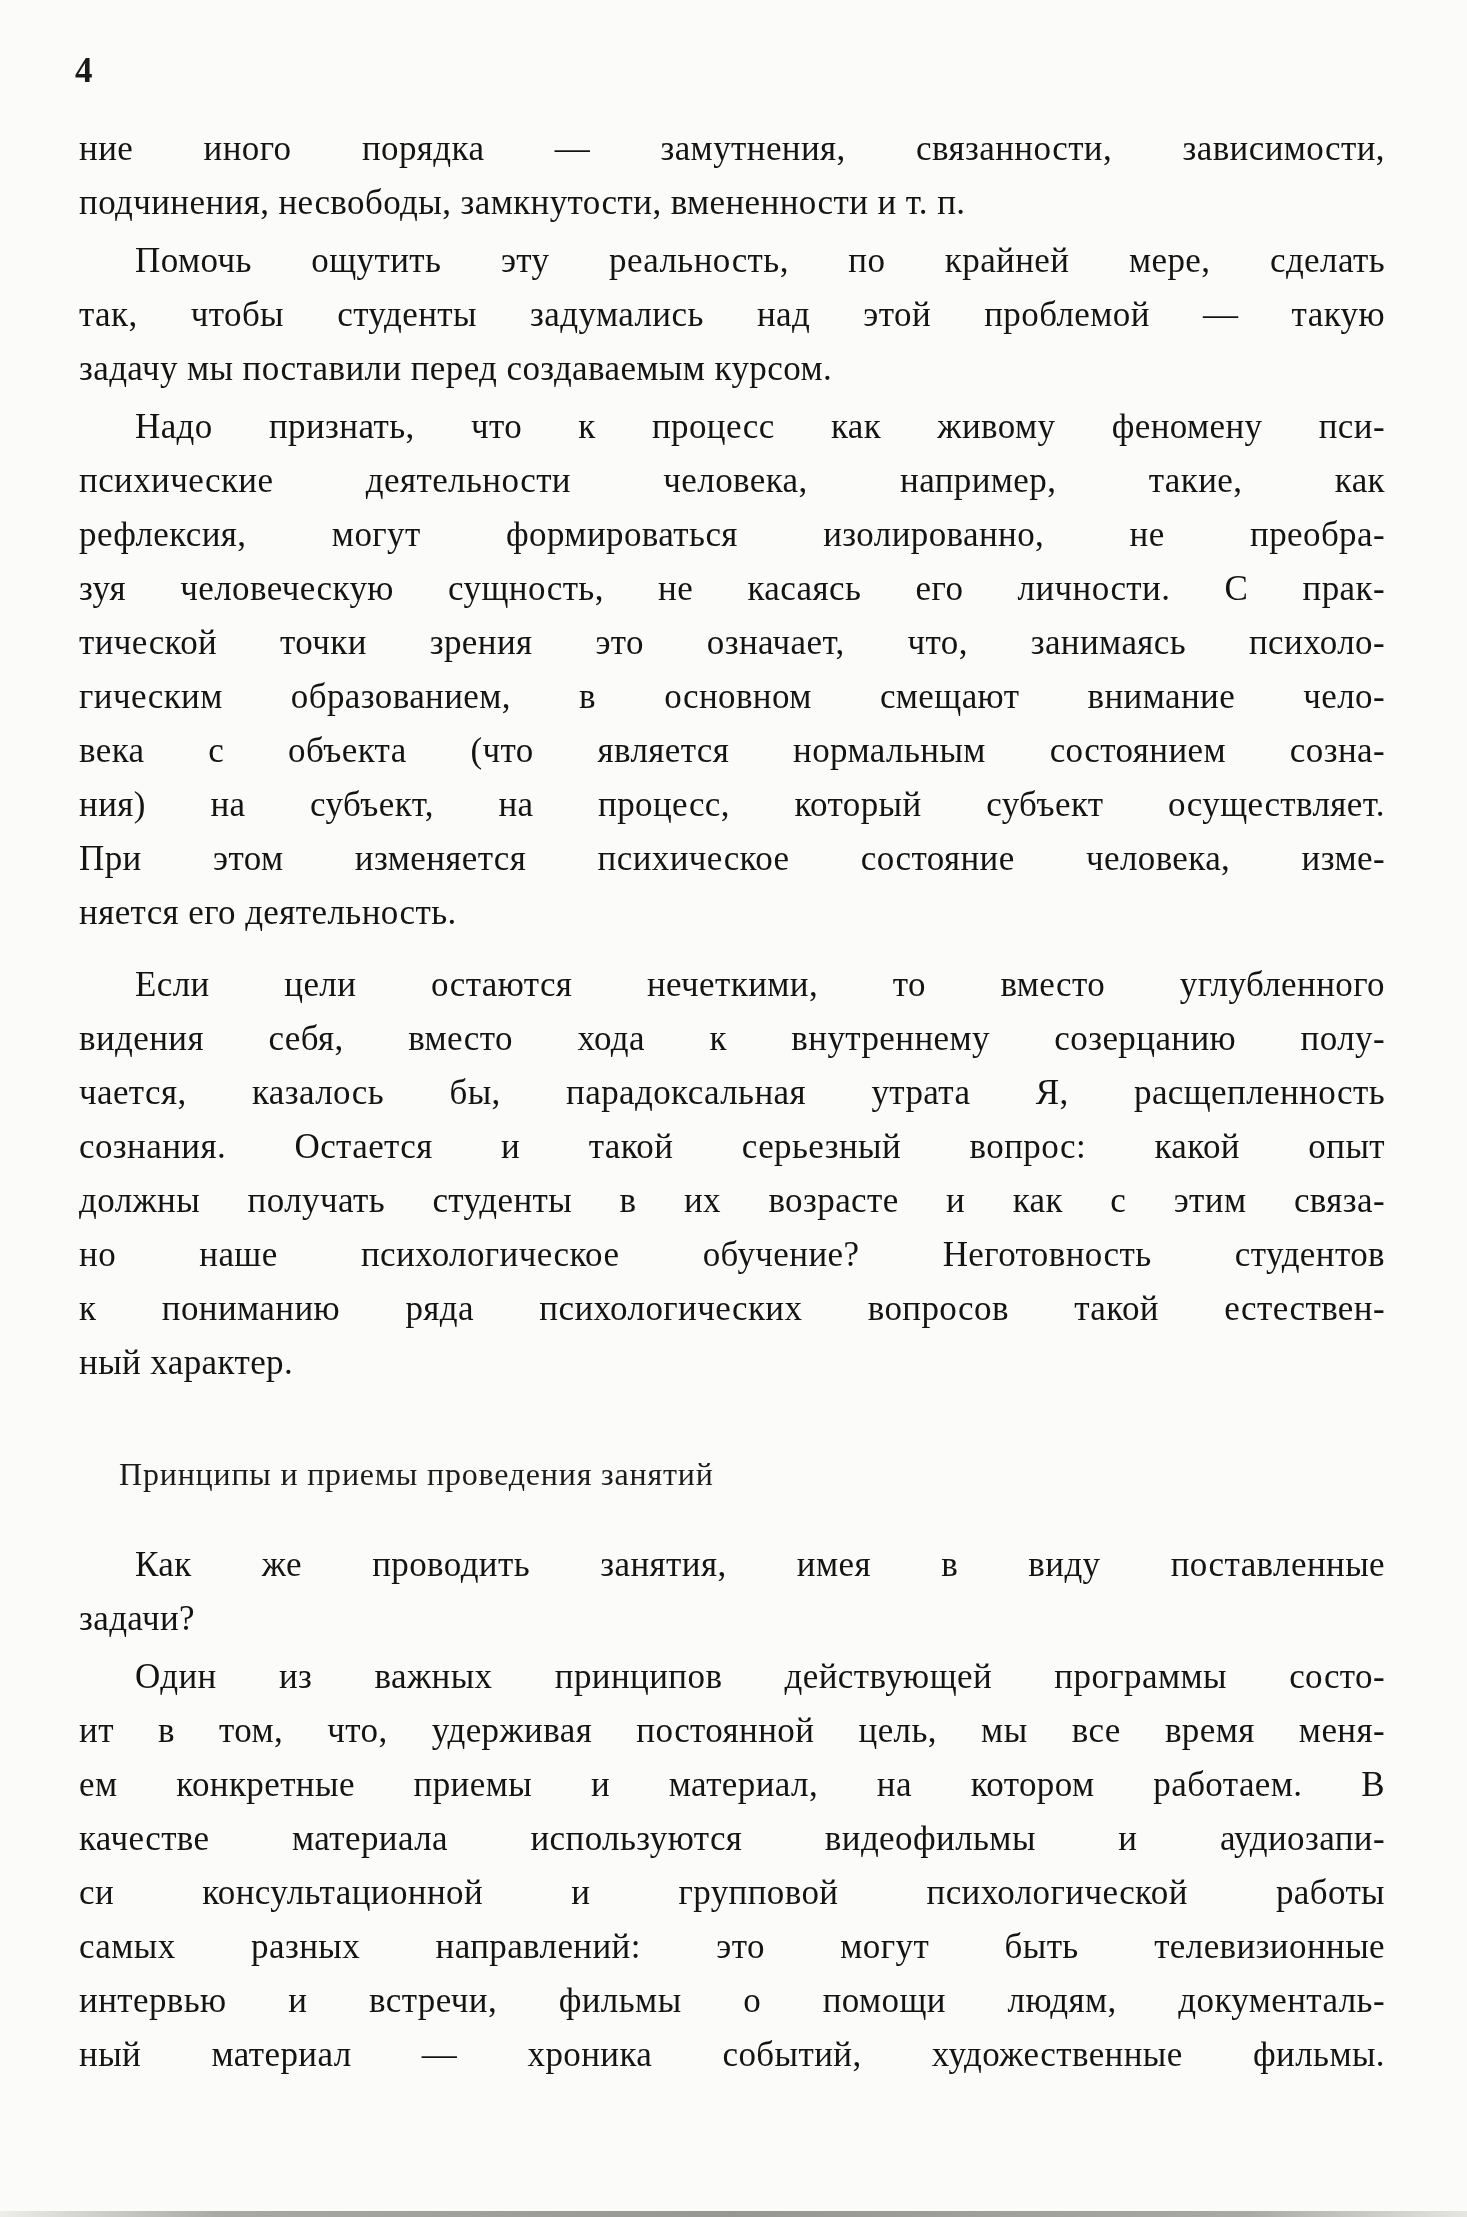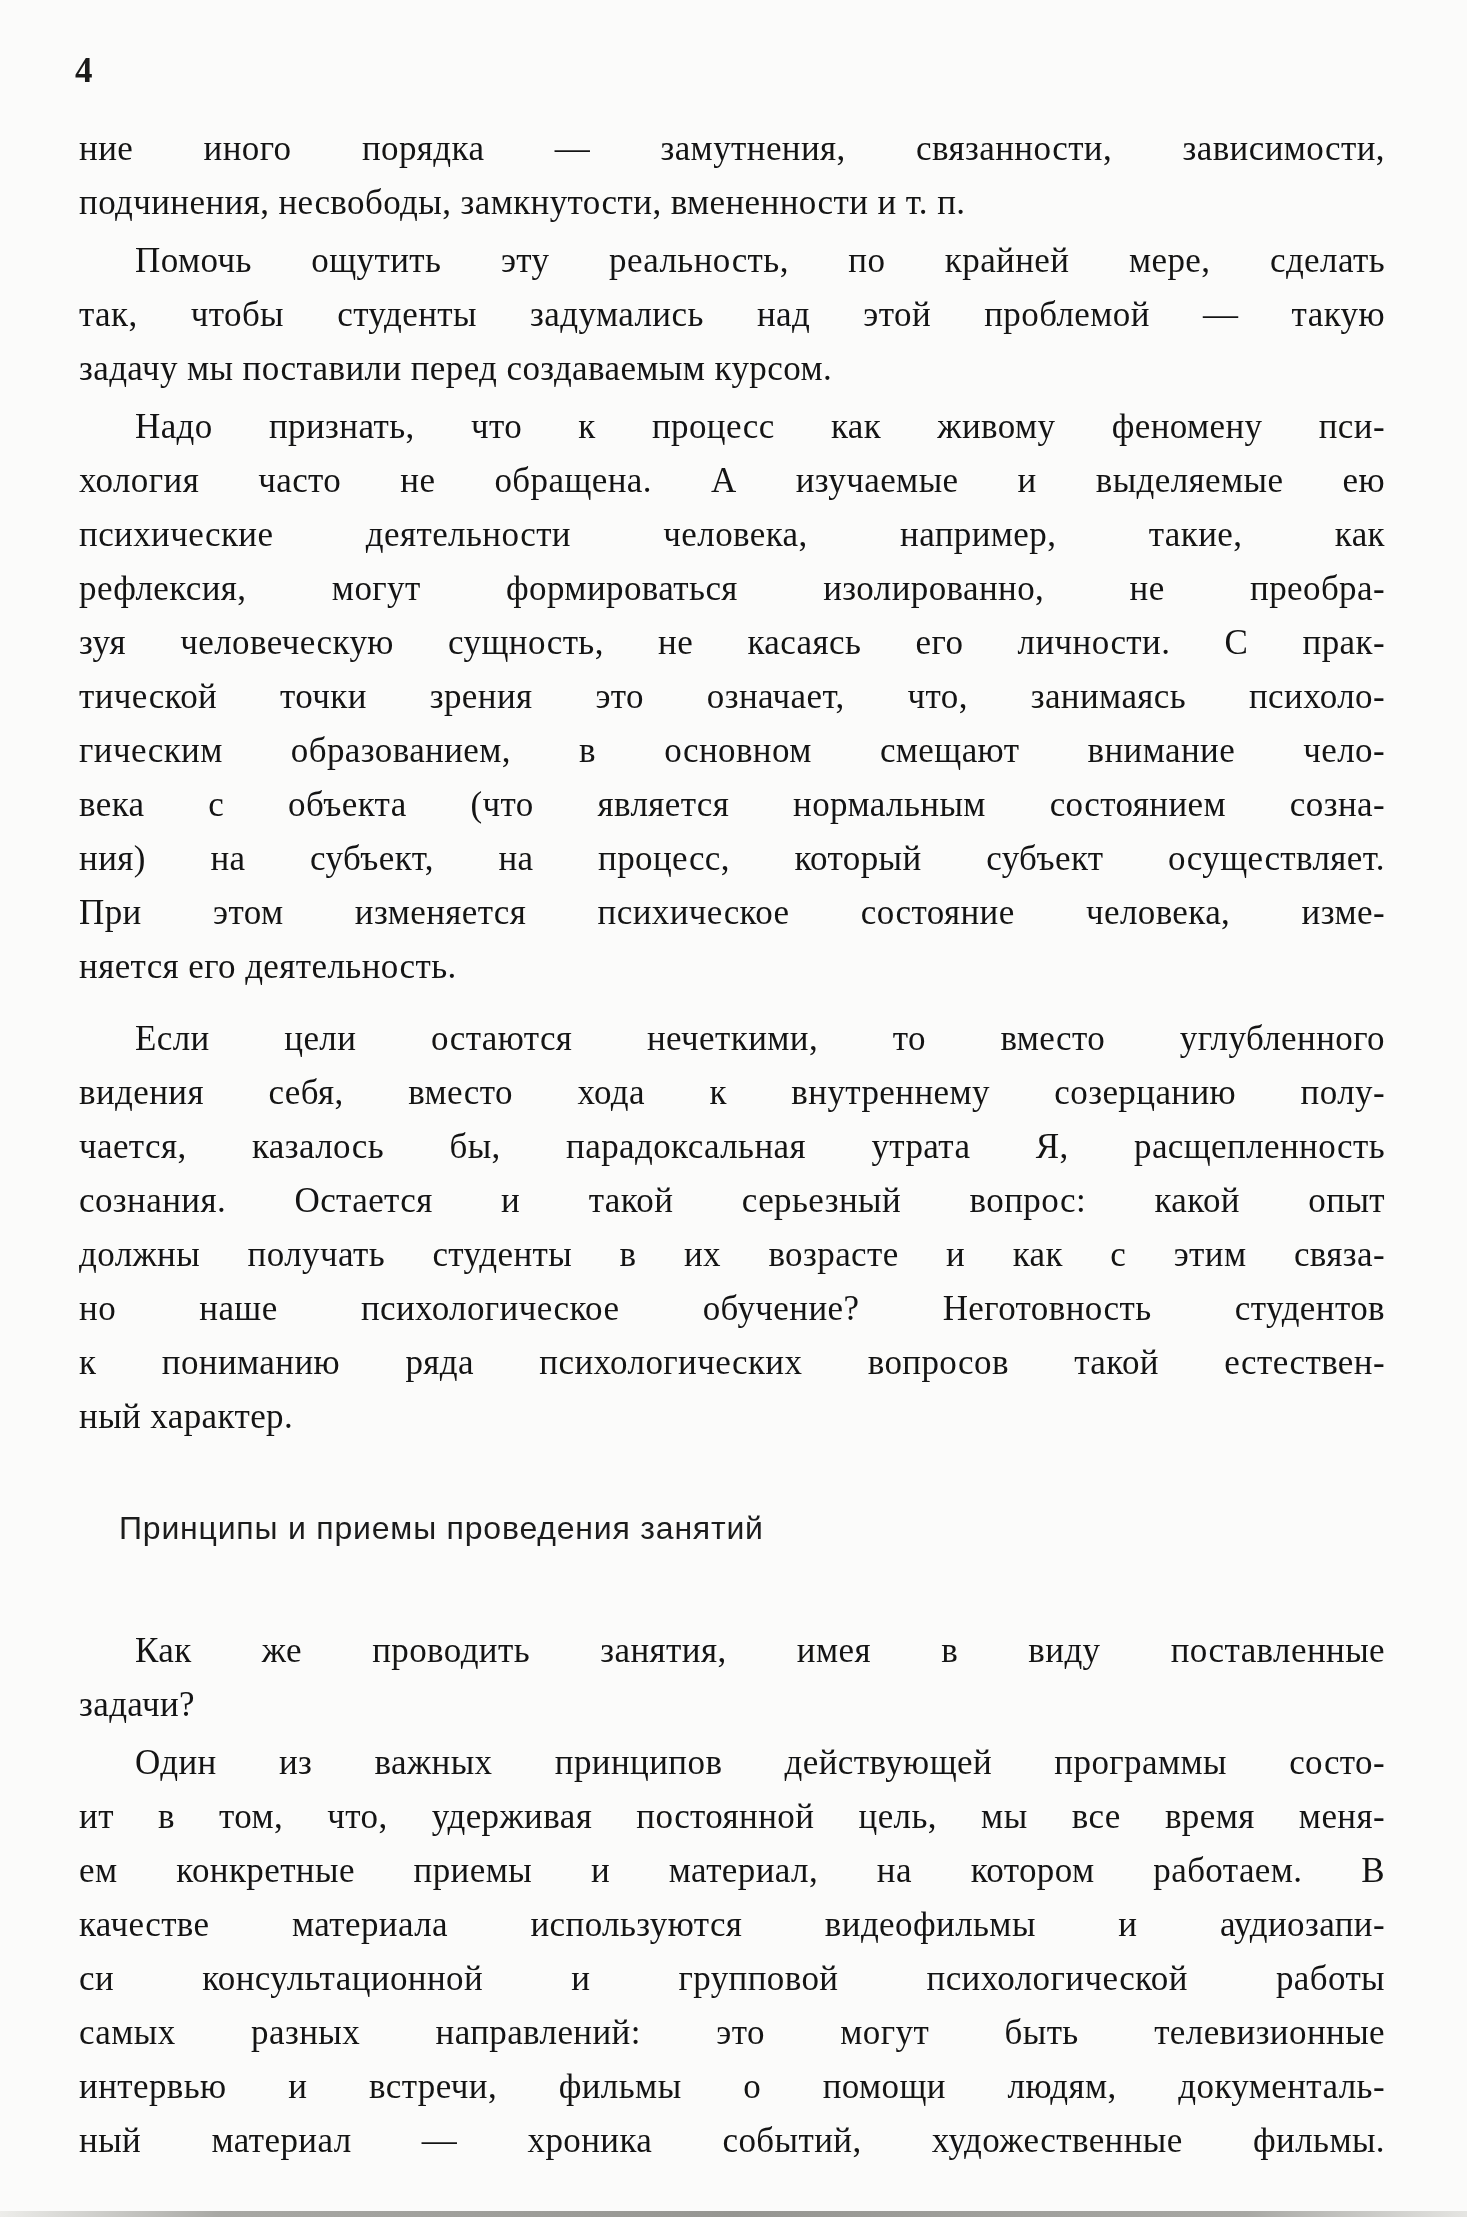--- a/index.html
+++ b/index.html
@@ -34,28 +34,28 @@
   .line {
     text-align: justify;
     text-align-last: justify;
     text-justify: inter-word;
     white-space: normal;
   }
   .line.first { padding-left: 56px; }
   .line.last { text-align-last: left; }
   .para-gap { margin-top: 18px; }
   .section-heading {
-    font-family: Liberation Sans, sans-serif;
+    font-family: Liberation Serif, serif;
     font-size: 32px;
     line-height: 40px;
     letter-spacing: 0.8px;
     color: #1c1c1c;
     padding-left: 44px;
     margin-top: 64px;
-    margin-bottom: 76px;
+    margin-bottom: 44px;
   }
   .scan-edge {
     position: absolute;
     left: 0;
     right: 0;
     bottom: 0;
     height: 6px;
     background: linear-gradient(to right, #ededea, #a8a8a4 15%, #969692 50%, #a8a8a4 85%, #e5e5e2);
   }
 </style>
@@ -74,21 +74,20 @@
     </div>
 
     <div class="para">
       <div class="line first">Помочь ощутить эту реальность, по крайней мере, сделать</div>
       <div class="line">так, чтобы студенты задумались над этой проблемой — такую</div>
       <div class="line last">задачу мы поставили перед создаваемым курсом.</div>
     </div>
 
     <div class="para">
       <div class="line first">Надо признать, что к процесс как живому феномену пси-</div>
-      <div class="line">хология часто не обращена. А изучаемые и выделяемые ею</div>
       <div class="line">психические деятельности человека, например, такие, как</div>
       <div class="line">рефлексия, могут формироваться изолированно, не преобра-</div>
       <div class="line">зуя человеческую сущность, не касаясь его личности. С прак-</div>
       <div class="line">тической точки зрения это означает, что, занимаясь психоло-</div>
       <div class="line">гическим образованием, в основном смещают внимание чело-</div>
       <div class="line">века с объекта (что является нормальным состоянием созна-</div>
       <div class="line">ния) на субъект, на процесс, который субъект осуществляет.</div>
       <div class="line">При этом изменяется психическое состояние человека, изме-</div>
       <div class="line last">няется его деятельность.</div>
     </div>

